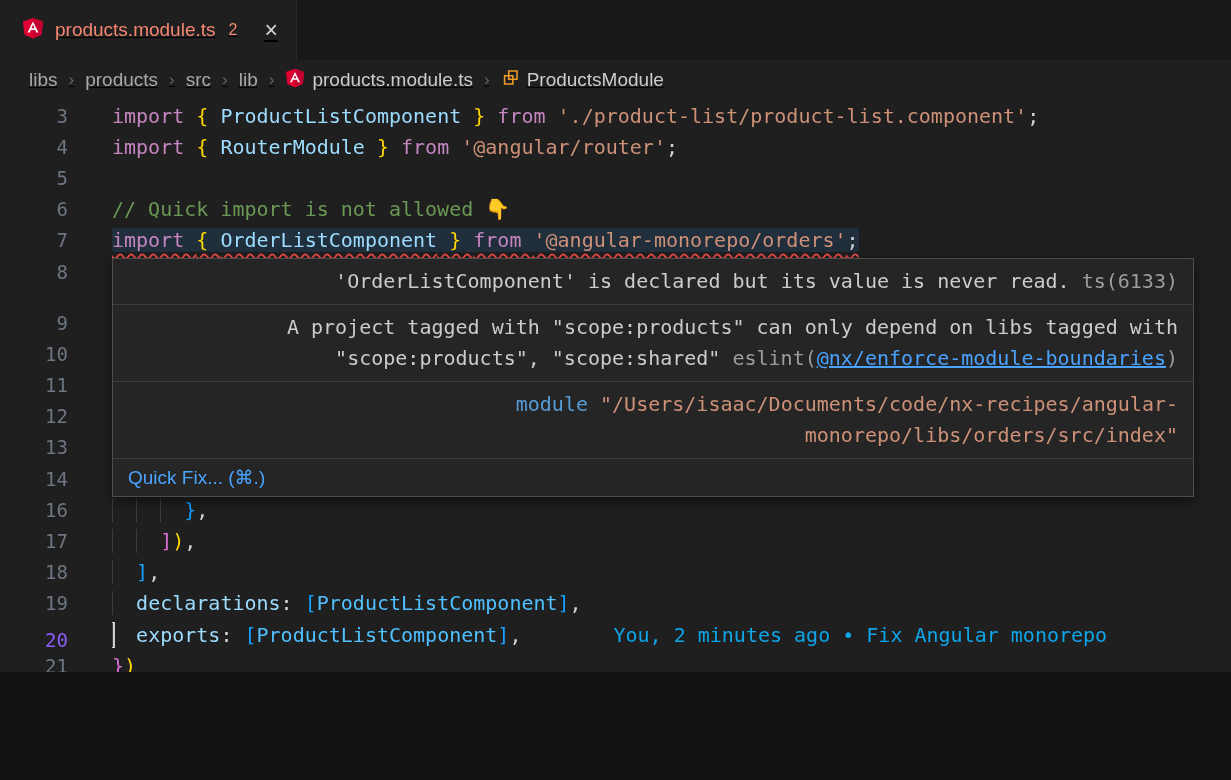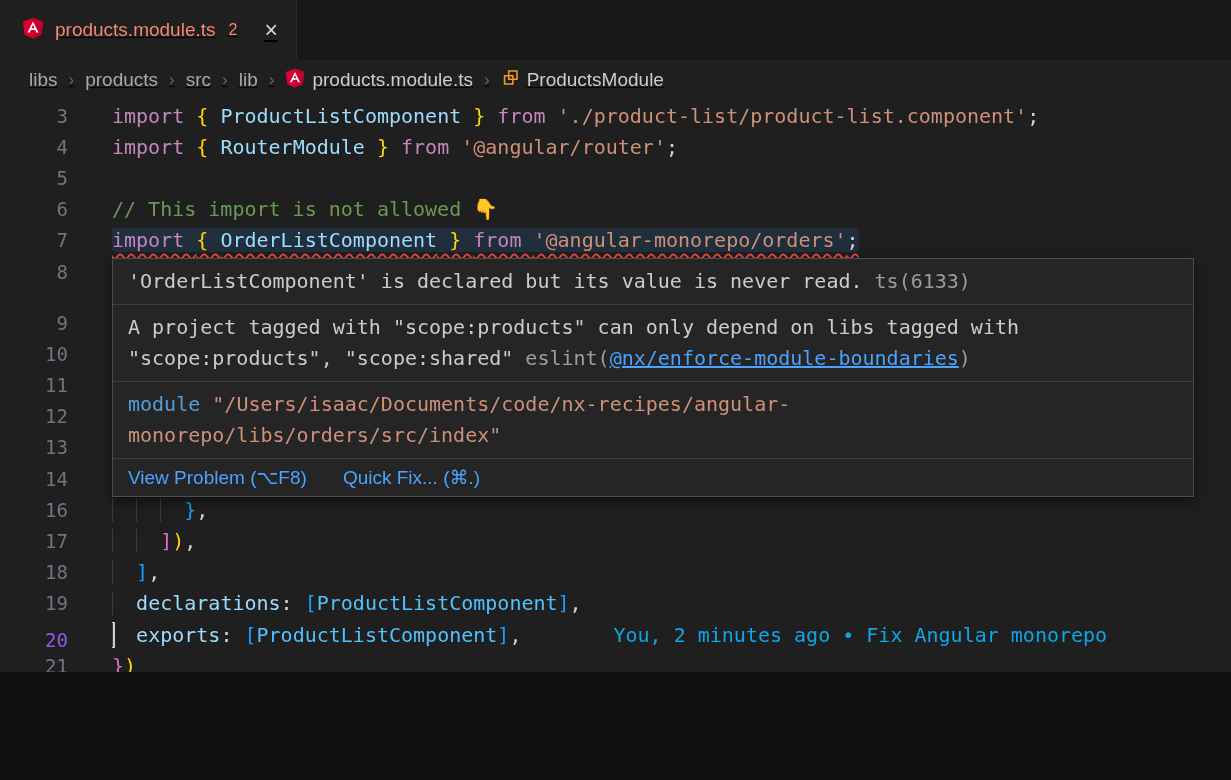--- a/index.html
+++ b/index.html
@@ -50,21 +50,21 @@
   .tok-link { color:#4AA3FF; text-decoration:underline; cursor:pointer;margin-top:9px; }
   .tok-ind  { background-image:linear-gradient(to right,#3d3d3d 1px,transparent 1px); background-size:24px 100%; }
   .tok-blame{ color:#0ea5e9; padding-left:92px; }
   .tok-emoji{ }
 
   
   .hover { position:absolute; left:112px; top:258px; width:1082px; background:#252526;
            border:1px solid #4d4d4d; box-shadow:0 4px 12px rgba(0,0,0,.5);
            font-family:"DejaVu Sans Mono", monospace; font-size:20px; z-index:5; }
   .hover-sec { padding:7px 15px; border-bottom:1px solid #3c3c3c; }
-  .hover-line { line-height:31px; white-space:pre; color:#cccccc; }
+  .hover-line { line-height:31px; white-space:pre; color:#cccccc;text-align:right; }
   .hover-actions { padding:7px 15px; display:flex; gap:36px; font-family:"Liberation Sans", sans-serif; font-size:19px; }
   .hover-action { color:#4AA3FF; cursor:pointer; }
 </style>
 </head>
 <body>
 
 <div class="app">
 
   <div class="tabbar">
     <div class="tab">
@@ -115,21 +115,21 @@
       <div class="row">
         <div class="gutter">4</div>
         <div class="code"><span class="codewrap"><span class="tok-kw">import </span><span class="tok-b1">{ </span><span class="tok-imp">RouterModule</span><span class="tok-b1"> } </span><span class="tok-kw">from </span><span class="tok-str">'@angular/router'</span><span class="tok-pun">;</span></span></div>
       </div>
       <div class="row">
         <div class="gutter">5</div>
         <div class="code"><span class="codewrap"></span></div>
       </div>
       <div class="row">
         <div class="gutter">6</div>
-        <div class="code"><span class="codewrap"><span class="tok-cmt">// This import is not allowed </span><span class="tok-emoji">👇</span></span></div>
+        <div class="code"><span class="codewrap"><span class="tok-cmt">// Quick import is not allowed </span><span class="tok-emoji">👇</span></span></div>
       </div>
       <div class="row err">
         <div class="gutter">7</div>
         <div class="code"><span class="codewrap"><span class="tok-kw">import </span><span class="tok-b1">{ </span><span class="tok-imp">OrderListComponent</span><span class="tok-b1"> } </span><span class="tok-kw">from </span><span class="tok-str">'@angular-monorepo/orders'</span><span class="tok-pun">;</span></span></div>
       </div>
       <div class="row">
         <div class="gutter">8</div>
         <div class="code"><span class="codewrap"></span></div>
       </div>
       <div class="row spacer"></div>
@@ -197,18 +197,17 @@
       </div>
       <div class="hover-sec">
         <div class="hover-line"><span class="tok-txt">A project tagged with "scope:products" can only depend on libs tagged with</span></div>
         <div class="hover-line"><span class="tok-txt">"scope:products", "scope:shared" </span><span class="tok-dim">eslint(</span><span class="tok-link">@nx/enforce-module-boundaries</span><span class="tok-dim">)</span></div>
       </div>
       <div class="hover-sec">
         <div class="hover-line"><span class="tok-kw2">module </span><span class="tok-str">"/Users/isaac/Documents/code/nx-recipes/angular-</span></div>
         <div class="hover-line"><span class="tok-str">monorepo/libs/orders/src/index"</span></div>
       </div>
       <div class="hover-actions">
-        <span class="hover-action">View Problem (⌥F8)</span>
         <span class="hover-action">Quick Fix... (⌘.)</span>
       </div>
     </div>
 
 </div>
 
 </body></html>

